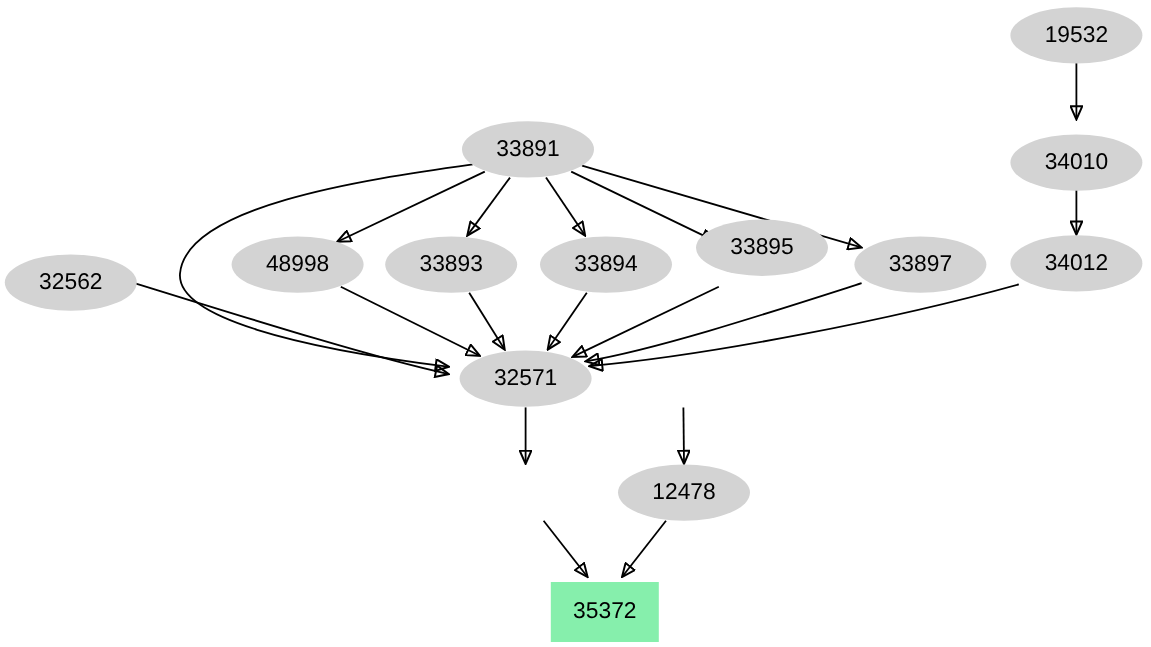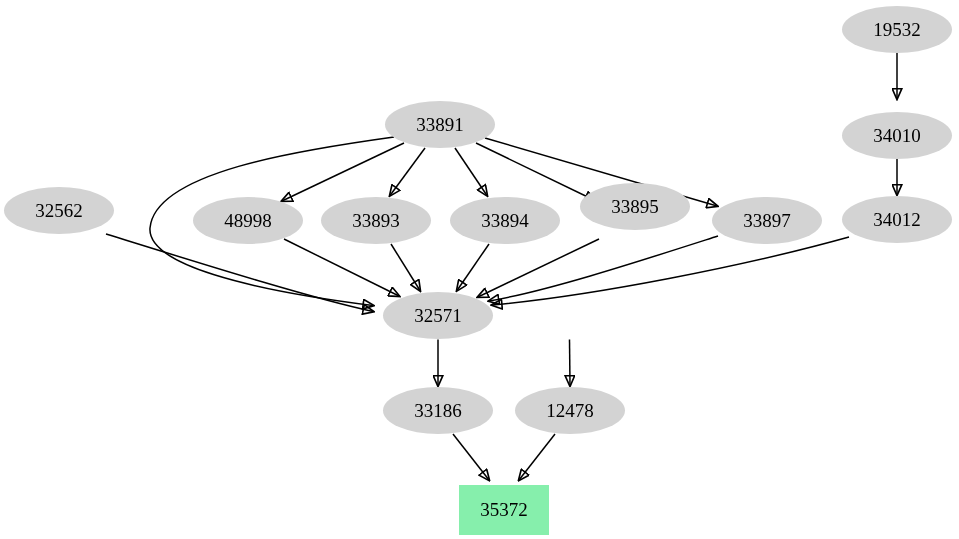--- a/index.html
+++ b/index.html
@@ -1,21 +1,21 @@
 <!DOCTYPE html>
 <html><head>
 <meta charset="utf-8">
 <style>
   html, body { margin: 0; padding: 0; background: #ffffff; }
   .canvas {
     position: relative;
     width: 959px;
     height: 539px;
     background: #ffffff;
-    font-family: Liberation Serif, serif;
+    font-family: Liberation Sans, sans-serif;
     overflow: hidden;
   }
   .edges {
     position: absolute;
     left: 0; top: 0;
     width: 959px; height: 539px;
   }
   .edges path, .edges line {
     fill: none;
     stroke: #000000;
@@ -77,27 +77,26 @@
     <path d="M453,434 L489,480" marker-end="url(#arrow)"></path>
     <path d="M555,434 L519,480" marker-end="url(#arrow)"></path>
   </svg>
 
   <div class="node" style="left:842px; top:6px;">19532</div>
   <div class="node" style="left:842px; top:112px;">34010</div>
   <div class="node" style="left:842px; top:196px;">34012</div>
 
   <div class="node" style="left:385px; top:101px;text-align:right;">33891</div>
 
-  <div class="node" style="left:4px;   top:187px;">32562</div>
+  <div class="node" style="left:4px;   top:212px;">32562</div>
   <div class="node" style="left:193px; top:197px;">48998</div>
   <div class="node" style="left:321px; top:197px;">33893</div>
   <div class="node" style="left:450px; top:197px;">33894</div>
   <div class="node" style="left:580px; top:183px;">33895</div>
   <div class="node" style="left:712px; top:197px;">33897</div>
 
   <div class="node" style="left:383px; top:292px;">32571</div>
 
-  <div class="node" style="left:383px; top:387px;">33186</div>
   <div class="node" style="left:515px; top:387px;">12478</div>
 
   <div class="node box" style="left:459px; top:485px;">35372</div>
 
 </div>
 
 </body></html>

